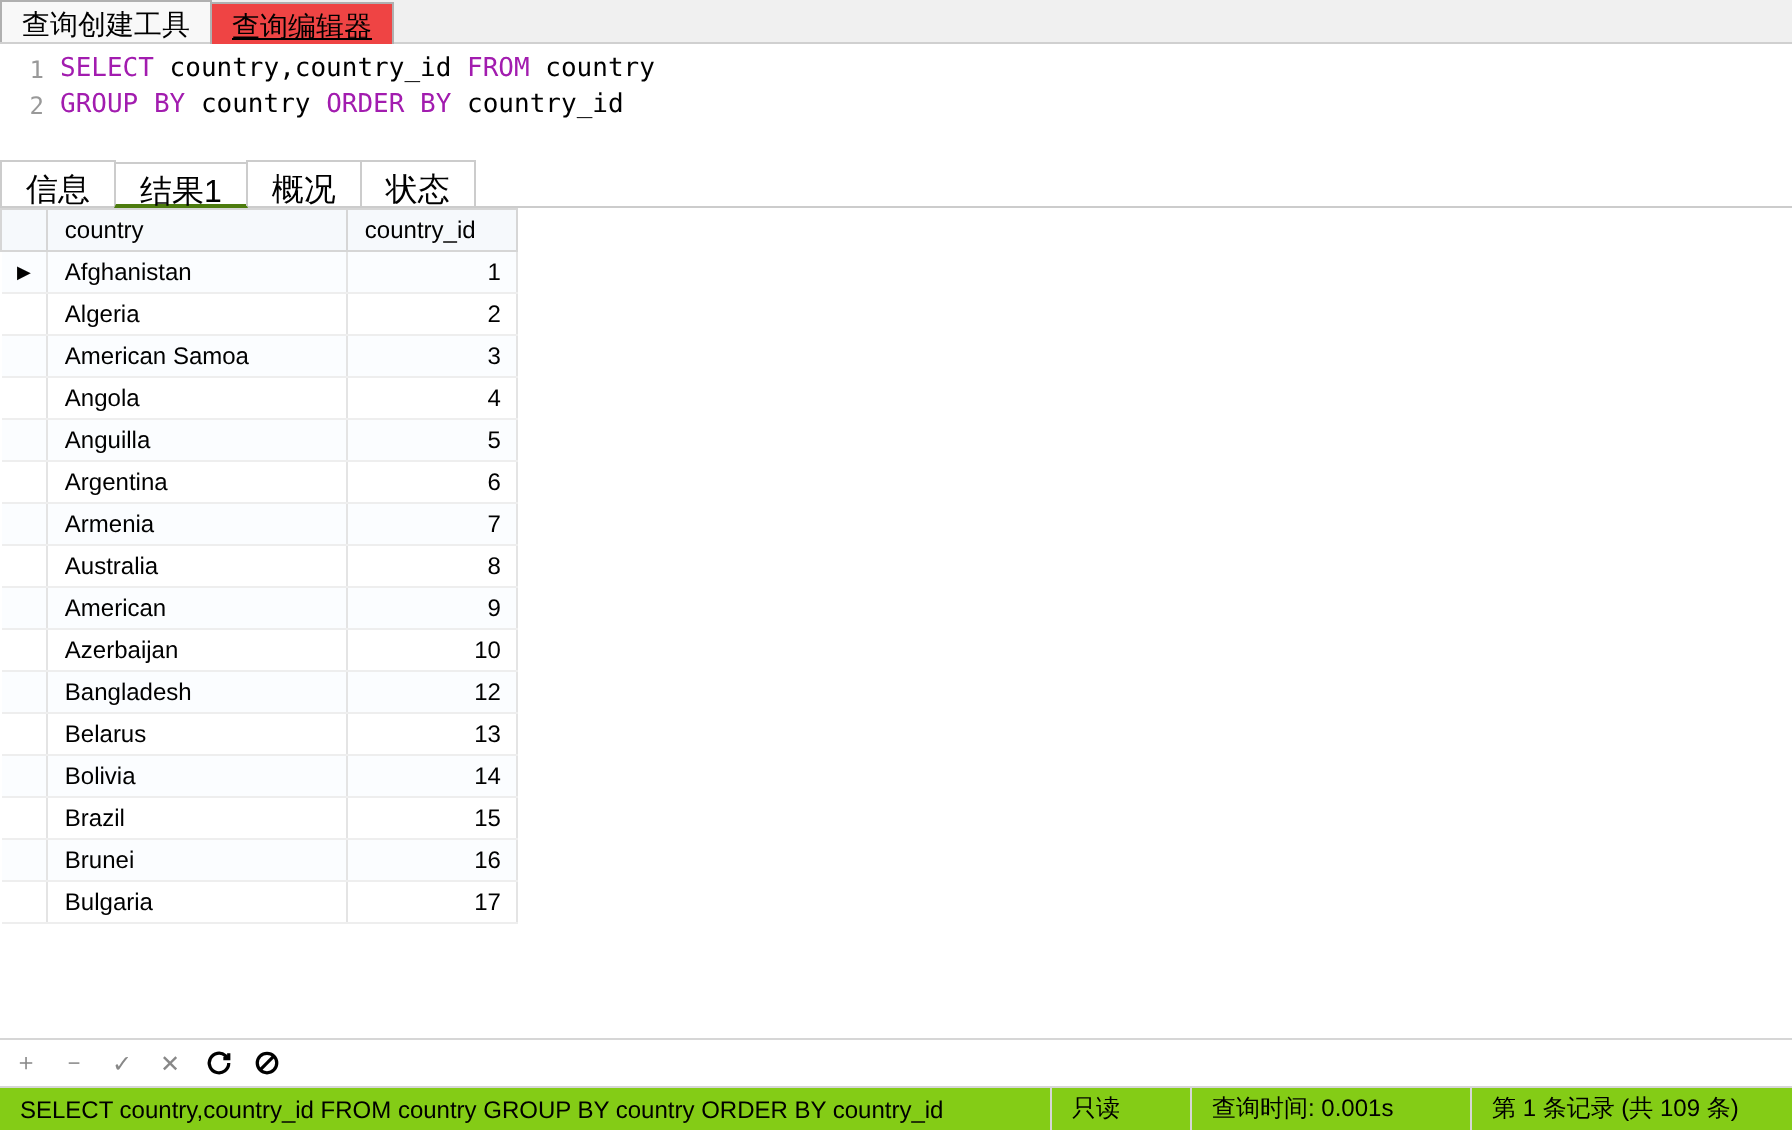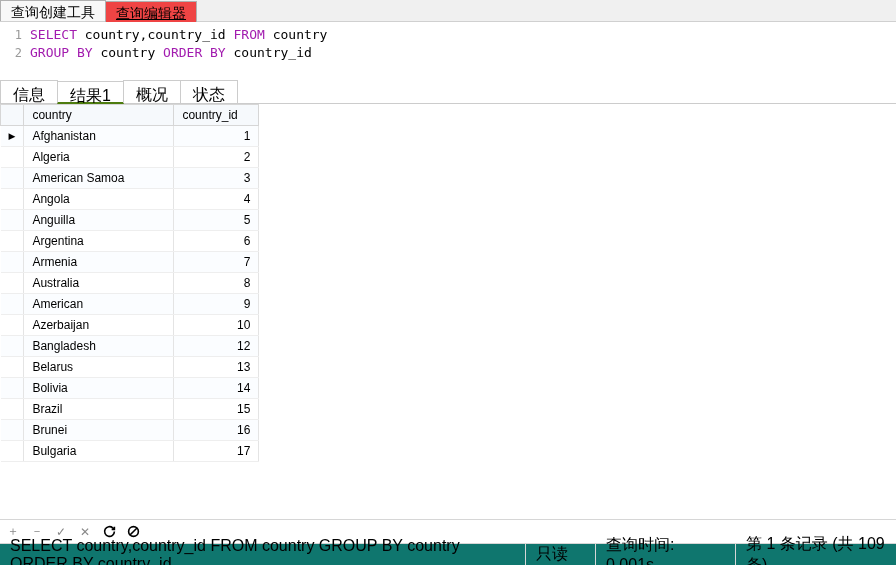--- a/index.html
+++ b/index.html
@@ -125,22 +125,22 @@
 .tb-icon {
   width: 14px; height: 14px;
   cursor: pointer;
   display:inline-flex; align-items:center; justify-content:center;
 }
 .statusbar {
   display: flex;
   border-top: 1px solid #d6d6d6;
   height: 22px;
   align-items: flex-start;
-  font-size: 16px;
-  background: #0f766e;
+  font-size: 12px;
+  background: #84cc16;
 }
 .status-cell {
   padding: 0 10px;
   border-right: 1px solid #d6d6d6;
   height: 100%;
   display: flex;
   align-items: center;
 }
 .status-cell.grow { flex: 1; }
 .status-cell:last-child { border-right: none; }

